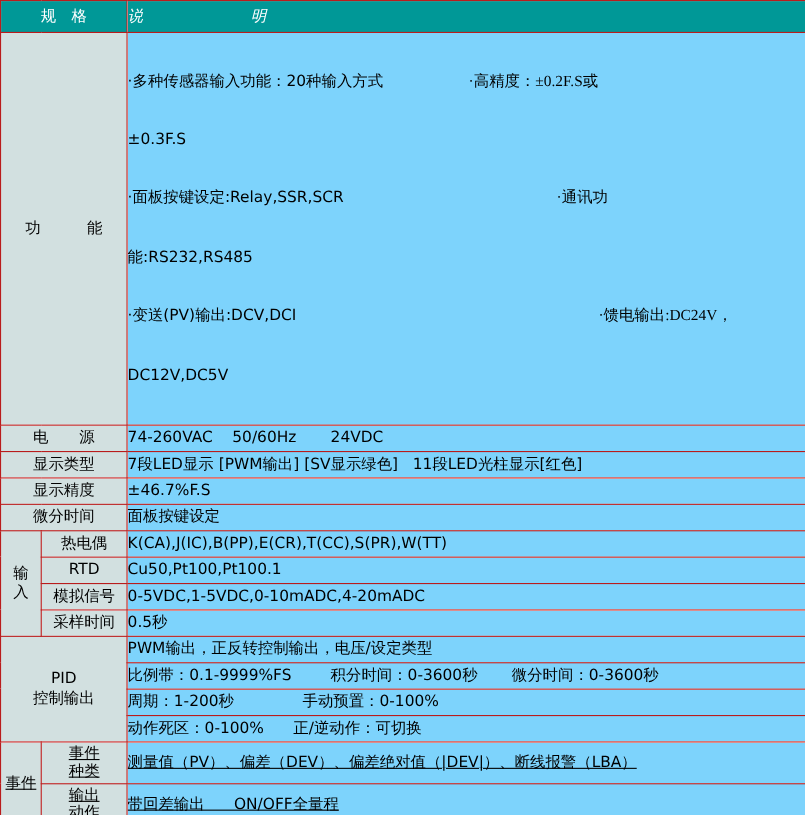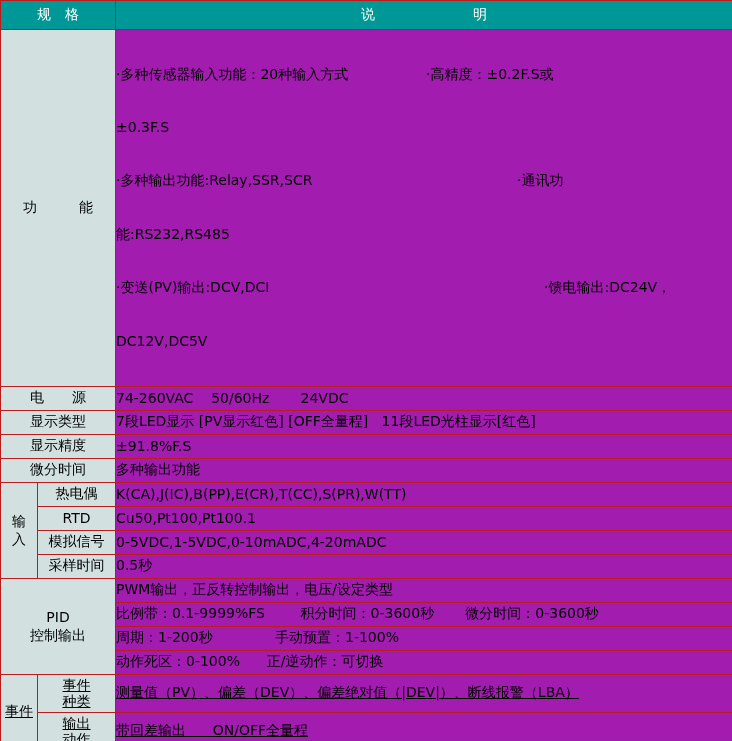--- a/index.html
+++ b/index.html
@@ -21,45 +21,46 @@
     vertical-align:middle;
   }
   th.hd{
     background:#009897;
     color:#fff;
     font-weight:normal;
     text-align:center;
     white-space:pre;
   }
   th.hd-desc{
-    text-align:center;
+    text-align:left;
     padding-left:125px;
+    font-style:italic;
   }
   td.lab{
     background:#D2E0E0;
     text-align:center;
     white-space:pre;
   }
   td.desc{
-    background:#a21caf;
+    background:#7dd3fc;
     text-align:left;
     padding-left:7px;
     white-space:pre;
   }
   .stack{white-space:pre-line;line-height:18px;}
   .stack2{white-space:pre-line;line-height:16px;}
   tr.h28 th{height:28px;}
   tr.h107 td{height:107px;}
   tr.h23 td{height:23px;}
   tr.h37 td{height:37px;text-decoration:underline;}
   .func-cell{line-height:17.8px;vertical-align:middle;}
   .funcline{position:relative;white-space:pre;}
-  .fr{position:absolute;top:0;white-space:pre;}
+  .fr{position:absolute;top:0;white-space:pre;font-family:Liberation Serif, serif;}
   .fr1{left:310px;}
-  .fr3{left:401px;}
+  .fr3{left:390px;}
   .fr5{left:428px;}
 </style>
 </head>
 <body>
 
 <table class="spec">
   <colgroup>
     <col style="width:37px">
     <col style="width:78px">
     <col style="width:617px">
@@ -69,42 +70,42 @@
       <tr class="h28">
     <th class="hd" colspan="2">规　格</th>
     <th class="hd hd-desc">说　　　　　　　明</th>
   </tr>
 
   <tr class="h107">
     <td class="lab" colspan="2">功　　　能</td>
     <td class="desc func-cell">
       <div class="funcline"><span>·多种传感器输入功能：20种输入方式</span><span class="fr fr1">·高精度：±0.2F.S或</span></div>
       <div class="funcline"><span>±0.3F.S</span></div>
-      <div class="funcline"><span>·多种输出功能:Relay,SSR,SCR</span><span class="fr fr3">·通讯功</span></div>
+      <div class="funcline"><span>·面板按键设定:Relay,SSR,SCR</span><span class="fr fr3">·通讯功</span></div>
       <div class="funcline"><span>能:RS232,RS485</span></div>
       <div class="funcline"><span>·变送(PV)输出:DCV,DCI</span><span class="fr fr5">·馈电输出:DC24V，</span></div>
       <div class="funcline"><span>DC12V,DC5V</span></div>
     </td>
   </tr>
 
   <tr class="h23">
     <td class="lab" colspan="2">电　　源</td>
     <td class="desc">74-260VAC    50/60Hz       24VDC</td>
   </tr>
   <tr class="h23">
     <td class="lab" colspan="2">显示类型</td>
-    <td class="desc">7段LED显示 [PV显示红色] [OFF全量程]   11段LED光柱显示[红色]</td>
+    <td class="desc">7段LED显示 [PWM输出] [SV显示绿色]   11段LED光柱显示[红色]</td>
   </tr>
   <tr class="h23">
     <td class="lab" colspan="2">显示精度</td>
-    <td class="desc">±91.8%F.S</td>
+    <td class="desc">±46.7%F.S</td>
   </tr>
   <tr class="h23">
     <td class="lab" colspan="2">微分时间</td>
-    <td class="desc">多种输出功能</td>
+    <td class="desc">面板按键设定</td>
   </tr>
 
   <tr class="h23">
     <td class="lab stack" rowspan="4">输
 入</td>
     <td class="lab">热电偶</td>
     <td class="desc">K(CA),J(IC),B(PP),E(CR),T(CC),S(PR),W(TT)</td>
   </tr>
   <tr class="h23">
     <td class="lab">RTD</td>
@@ -121,21 +122,21 @@
 
   <tr class="h23">
     <td class="lab stack" colspan="2" rowspan="4">PID
 控制输出</td>
     <td class="desc">PWM输出，正反转控制输出，电压/设定类型</td>
   </tr>
   <tr class="h23">
     <td class="desc">比例带：0.1-9999%FS        积分时间：0-3600秒       微分时间：0-3600秒</td>
   </tr>
   <tr class="h23">
-    <td class="desc">周期：1-200秒              手动预置：1-100%</td>
+    <td class="desc">周期：1-200秒              手动预置：0-100%</td>
   </tr>
   <tr class="h23">
     <td class="desc">动作死区：0-100%      正/逆动作：可切换</td>
   </tr>
 
   <tr class="h37">
     <td class="lab" rowspan="2">事件</td>
     <td class="lab stack2">事件
 种类</td>
     <td class="desc">测量值（PV）、偏差（DEV）、偏差绝对值（|DEV|）、断线报警（LBA）</td>

